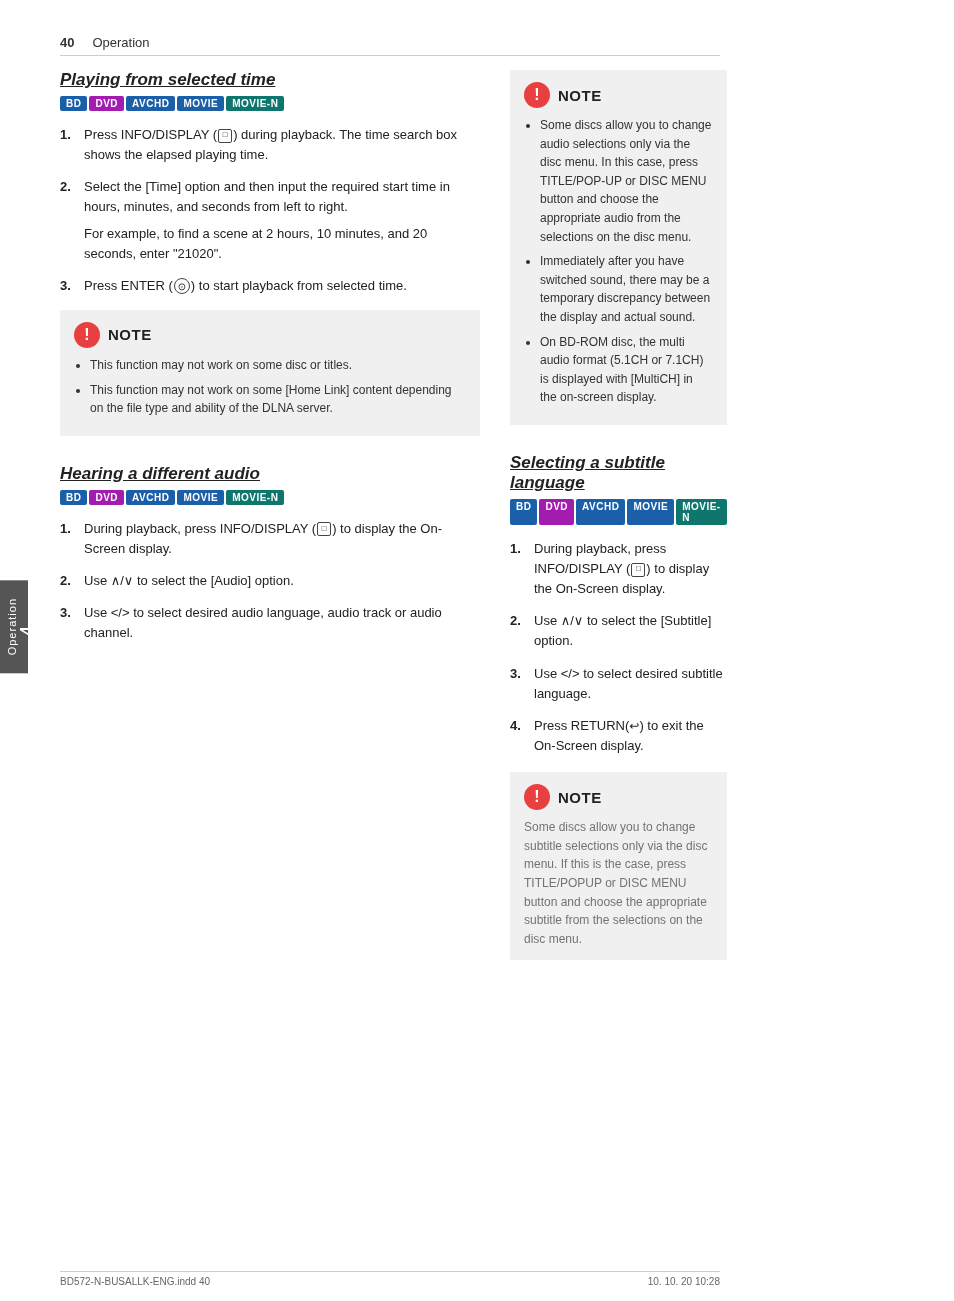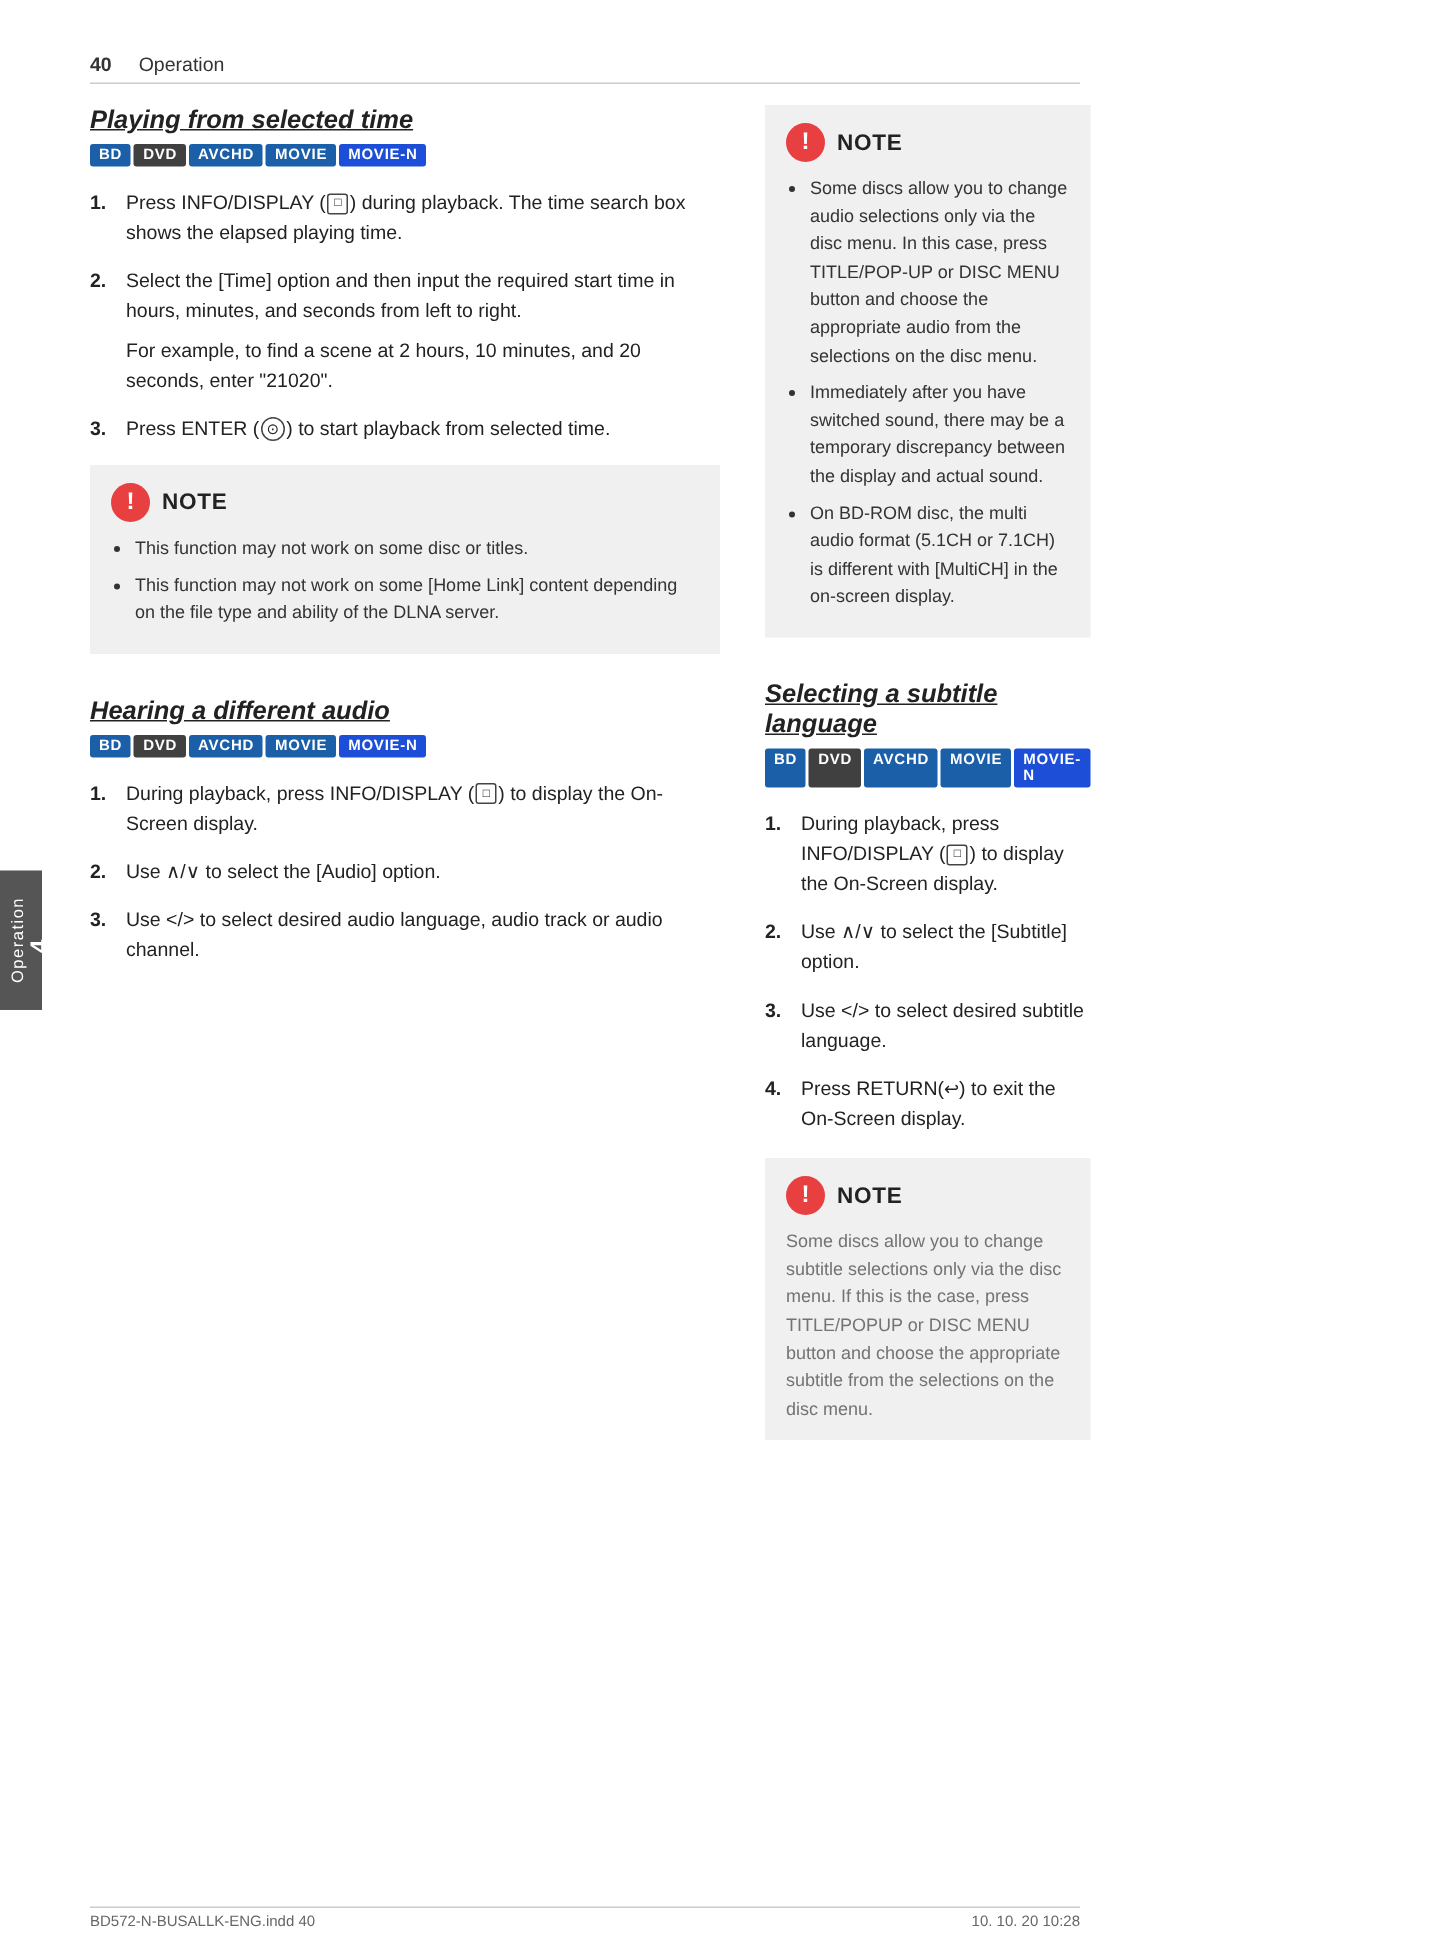--- a/index.html
+++ b/index.html
@@ -115,24 +115,24 @@
     .badge {
       background: #444;
       color: #fff;
       font-size: 10px;
       font-weight: bold;
       padding: 2px 6px;
       border-radius: 2px;
       letter-spacing: 0.5px;
     }
     .badge-bd { background: #1a5fa8; }
-    .badge-dvd { background: #404040; }
+    .badge-dvd { background: #a21caf; }
     .badge-avchd { background: #1a5fa8; }
     .badge-movie { background: #1a5fa8; }
-    .badge-movie-n { background: #1d4ed8; }
+    .badge-movie-n { background: #0f766e; }
 
     
     .numbered-list {
       list-style: none;
       padding: 0;
       margin: 0;
     }
     .numbered-list li {
       display: flex;
       margin-bottom: 12px;
@@ -367,21 +367,21 @@
     <div class="right-col">
 
       <div class="note-box" style="margin-top:0;">
         <div class="note-header">
           <div class="note-icon">!</div>
           <span class="note-title">NOTE</span>
         </div>
         <ul class="note-list">
           <li>Some discs allow you to change audio selections only via the disc menu. In this case, press TITLE/POP-UP or DISC MENU button and choose the appropriate audio from the selections on the disc menu.</li>
           <li>Immediately after you have switched sound, there may be a temporary discrepancy between the display and actual sound.</li>
-          <li>On BD-ROM disc, the multi audio format (5.1CH or 7.1CH) is different with [MultiCH] in the on-screen display.</li>
+          <li>On BD-ROM disc, the multi audio format (5.1CH or 7.1CH) is displayed with [MultiCH] in the on-screen display.</li>
         </ul>
       </div>
 
       <div class="section-gap">
         <div class="section-title">Selecting a subtitle language</div>
         <div class="badge-row">
           <span class="badge badge-bd">BD</span>
           <span class="badge badge-dvd">DVD</span>
           <span class="badge badge-avchd">AVCHD</span>
           <span class="badge badge-movie">MOVIE</span>

